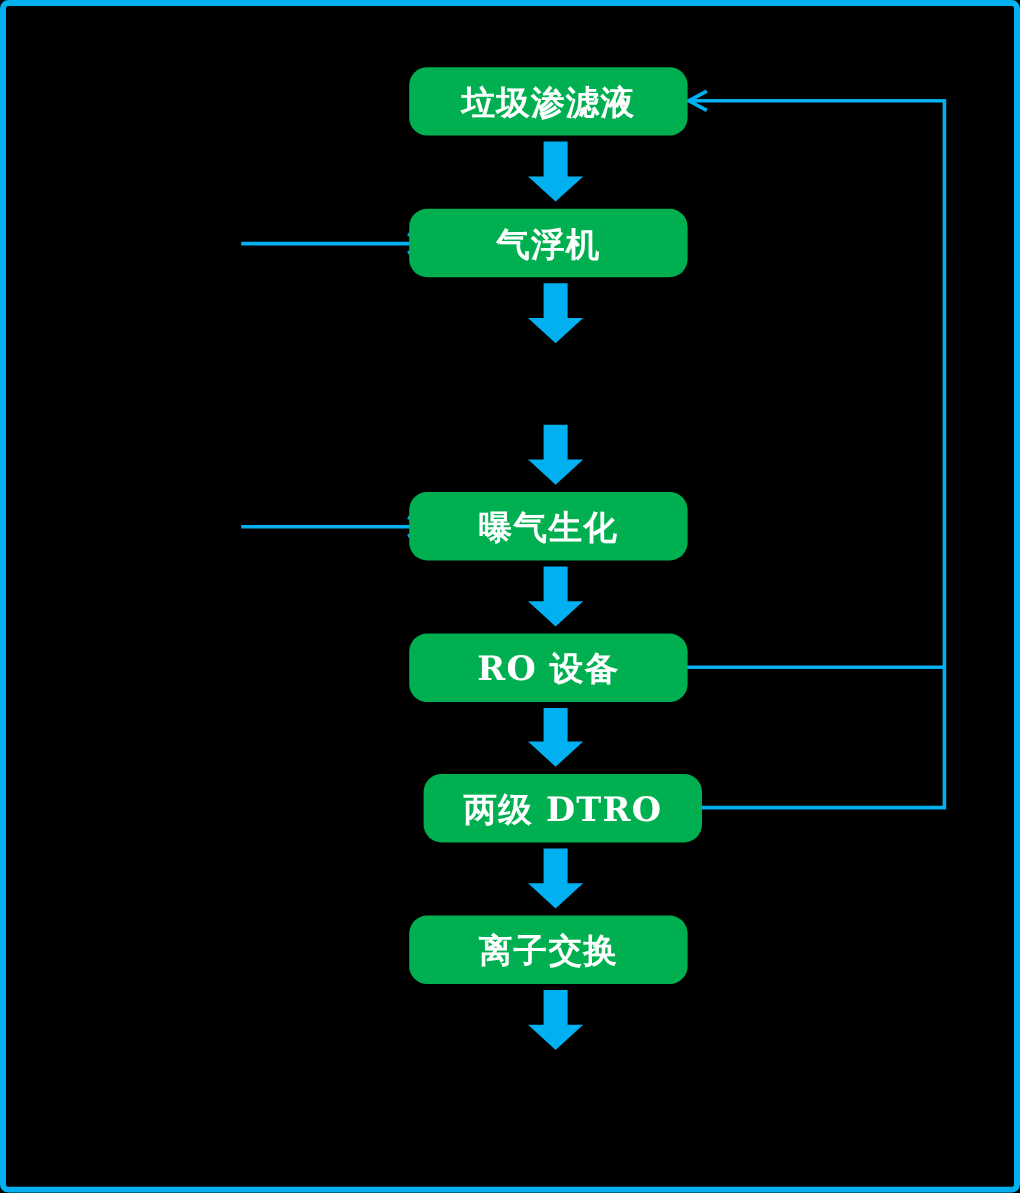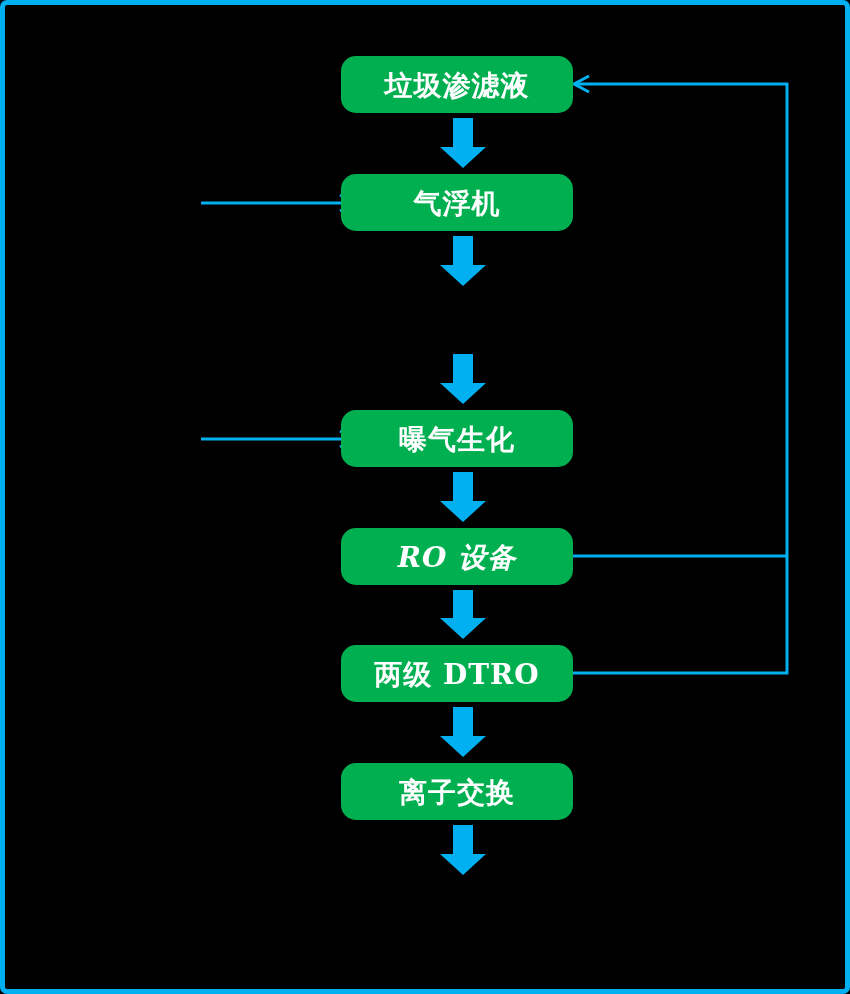--- a/index.html
+++ b/index.html
@@ -43,22 +43,22 @@
     font-weight: bold;
     letter-spacing: 1px;
     white-space: nowrap;
     line-height: 1;
     padding-top: 2px;
   }
   .n1 { top: 51px; }
   .n2 { top: 169px; }
   .n3 { top: 287px; }
   .n4 { top: 405px; }
-  .n5 { top: 523px; font-style: italic; }
-  .n6 { top: 640px; }
+  .n5 { top: 523px; }
+  .n6 { top: 640px; margin-left: 12px; }
   .n7 { top: 758px; }
   .n8 { top: 876px; }
 </style>
 </head>
 <body>
 
 <div class="canvas">
 
   <svg class="connector-layer" width="850" height="994" viewBox="0 0 850 994" fill="none" xmlns="http://www.w3.org/2000/svg">
 

